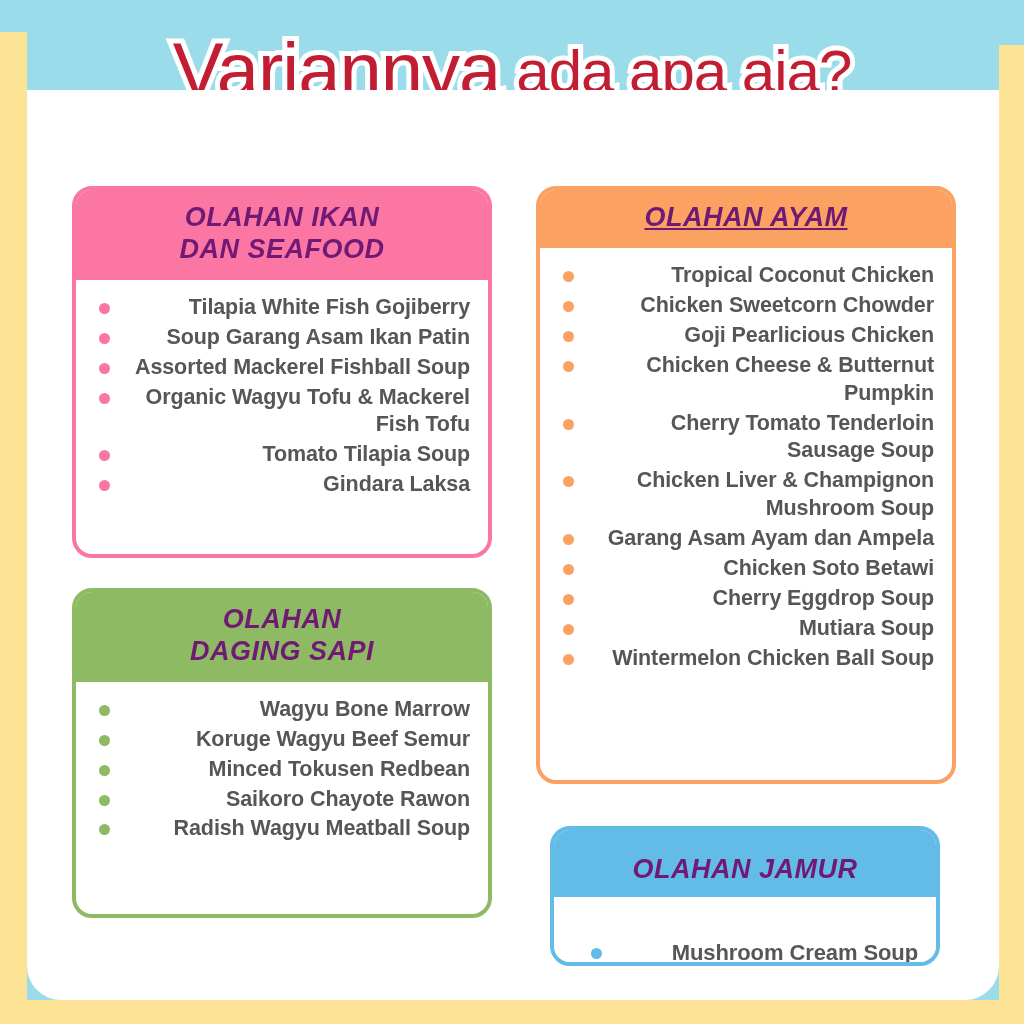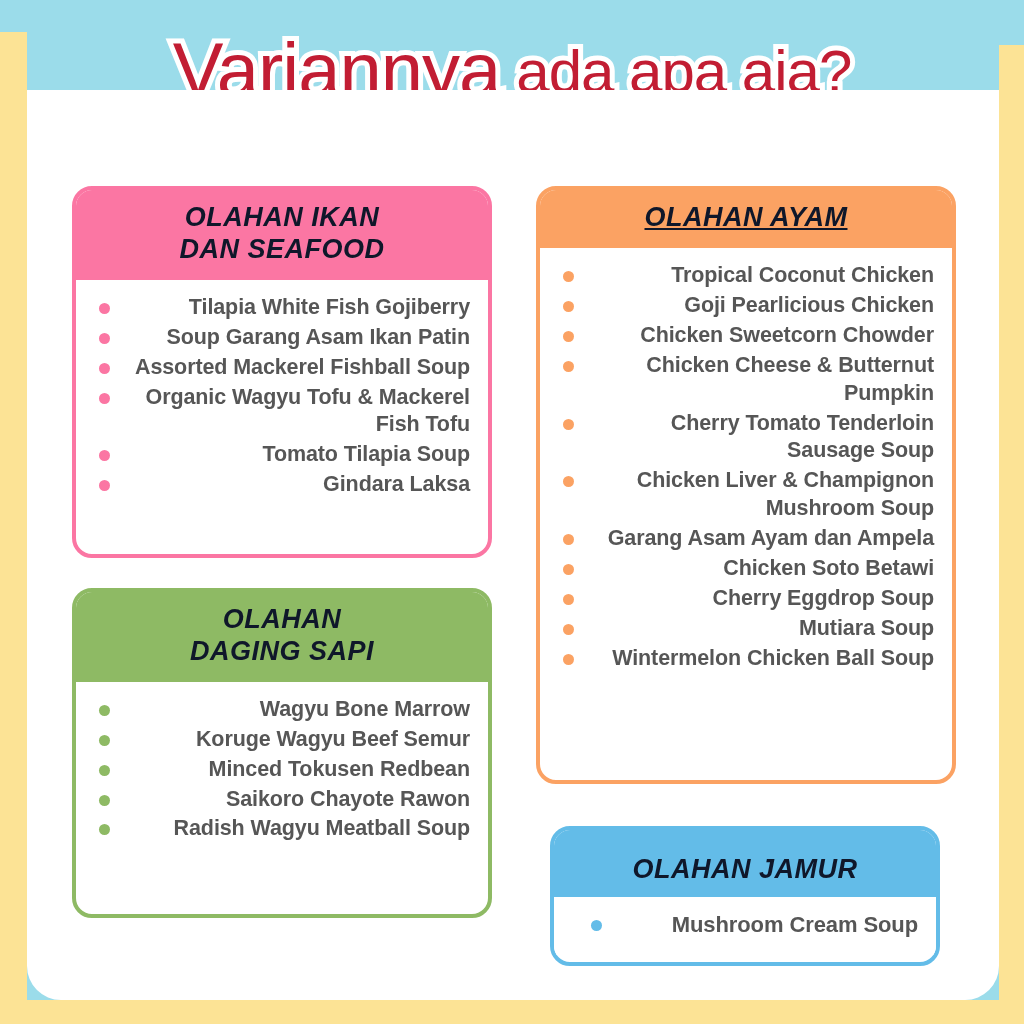--- a/index.html
+++ b/index.html
@@ -52,21 +52,21 @@
   .cat-card{
     position:absolute;
     border-radius:20px;
     box-sizing:border-box;
     background:#FFFFFF;
     overflow:hidden;
   }
   .cat-head{
     box-sizing:border-box;
     width:100%;
-    color:#0f172a;
+    color:#701a75;
     font-weight:bold;
     font-style:italic;
     text-align:center;
     letter-spacing:.5px;
     line-height:1.18;
     padding:16px 10px 14px;
     font-size:27px;
   }
   .cat-body{
     box-sizing:border-box;
@@ -103,21 +103,21 @@
   
   #card-chicken{left:536px;top:186px;width:420px;height:598px;border:4px solid #FBA263;}
   #card-chicken .cat-head{background:#FBA263;margin:-4px -4px 0 -4px;width:calc(100% + 8px);border-radius:16px 16px 0 0;text-decoration:underline;}
   #card-chicken .dot{background:#FBA263;}
   #card-chicken ul.items li{font-size:21.5px;line-height:1.3;}
 
   
   #card-mushroom{left:550px;top:826px;width:390px;height:140px;border:4px solid #63BCE8;}
   #card-mushroom .cat-head{background:#63BCE8;margin:-4px -4px 0 -4px;width:calc(100% + 8px);border-radius:16px 16px 0 0;padding:28px 10px 11px;}
   #card-mushroom .dot{background:#63BCE8;}
-  #card-mushroom .cat-body{padding-left:34px;}
+  #card-mushroom .cat-body{padding-left:34px;margin-top:28px;}
   #card-mushroom ul.items li{font-size:22px;}
 </style>
 </head>
 <body>
 
 <div id="poster">
 
   <div class="blue-band">
     <svg class="wave" viewBox="0 0 1024 48" preserveAspectRatio="none">
       <path d="M0,20 C32,0 96,0 128,20 C160,40 224,40 256,20 C288,0 352,0 384,20 C416,40 480,40 512,20 C544,0 608,0 640,20 C672,40 736,40 768,20 C800,0 864,0 896,20 C928,40 992,40 1024,20 L1024,48 L0,48 Z" fill="#FFFFFF"></path>
@@ -167,22 +167,22 @@
     </div>
   </div>
 
   <div class="cat-card" id="card-chicken">
     <div class="cat-head">
       <div>OLAHAN AYAM</div>
     </div>
     <div class="cat-body">
       <ul class="items">
         <li><span class="dot"></span><span>Tropical Coconut Chicken</span></li>
+        <li><span class="dot"></span><span>Chicken Sweetcorn Chowder</span></li>
         <li><span class="dot"></span><span>Goji Pearlicious Chicken</span></li>
-        <li><span class="dot"></span><span>Chicken Sweetcorn Chowder</span></li>
         <li><span class="dot"></span><span>Chicken Cheese &amp; Butternut Pumpkin</span></li>
         <li><span class="dot"></span><span>Cherry Tomato Tenderloin Sausage Soup</span></li>
         <li><span class="dot"></span><span>Chicken Liver &amp; Champignon Mushroom Soup</span></li>
         <li><span class="dot"></span><span>Garang Asam Ayam dan Ampela</span></li>
         <li><span class="dot"></span><span>Chicken Soto Betawi</span></li>
         <li><span class="dot"></span><span>Cherry Eggdrop Soup</span></li>
         <li><span class="dot"></span><span>Mutiara Soup</span></li>
         <li><span class="dot"></span><span>Wintermelon Chicken Ball Soup</span></li>
       </ul>
     </div>

